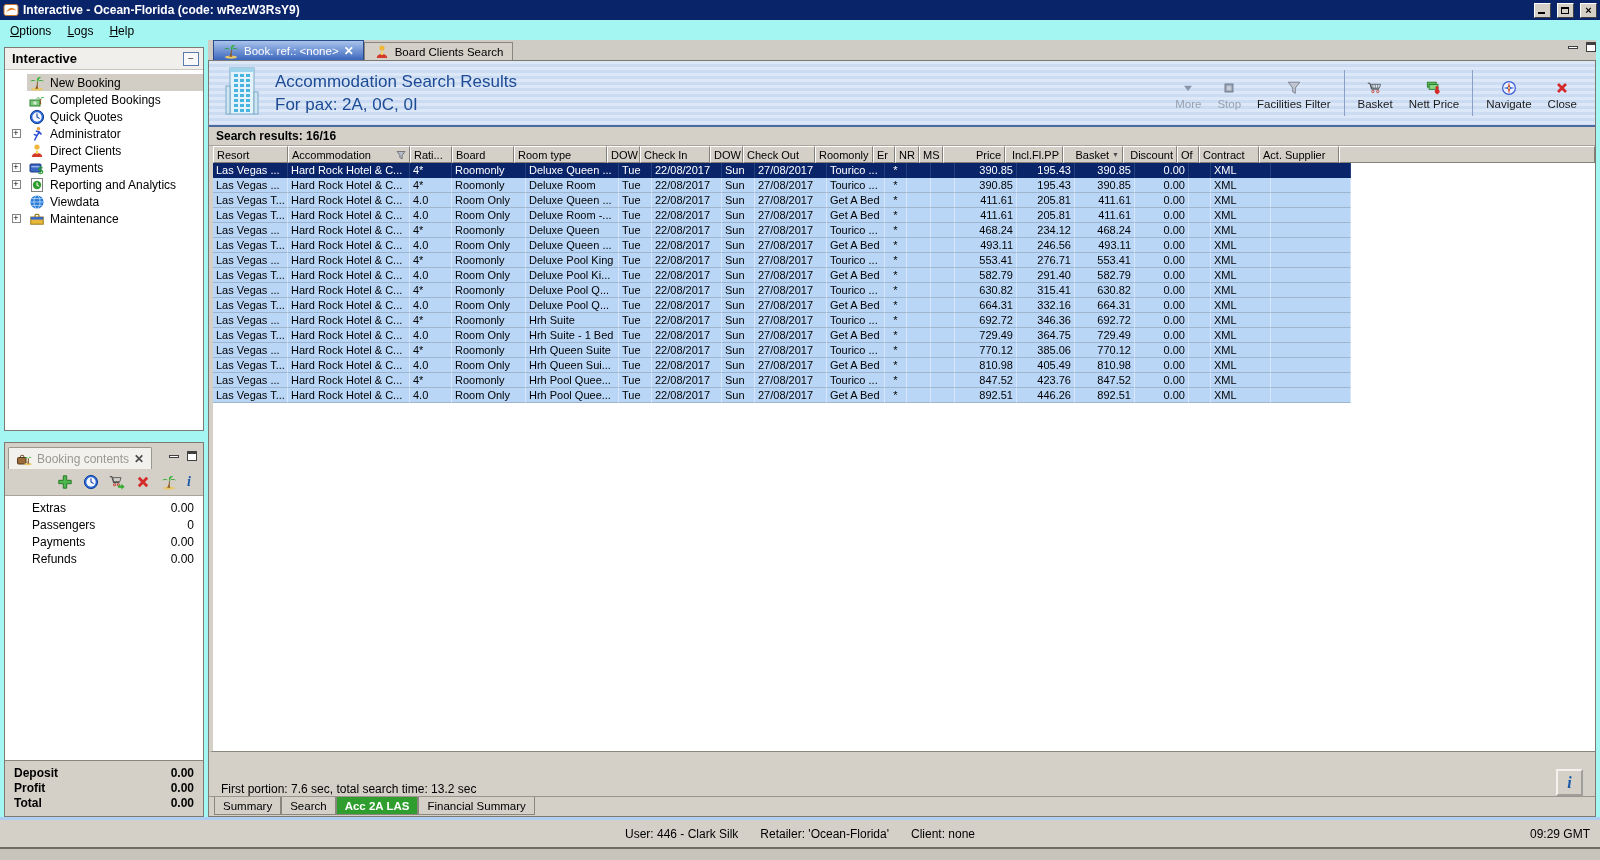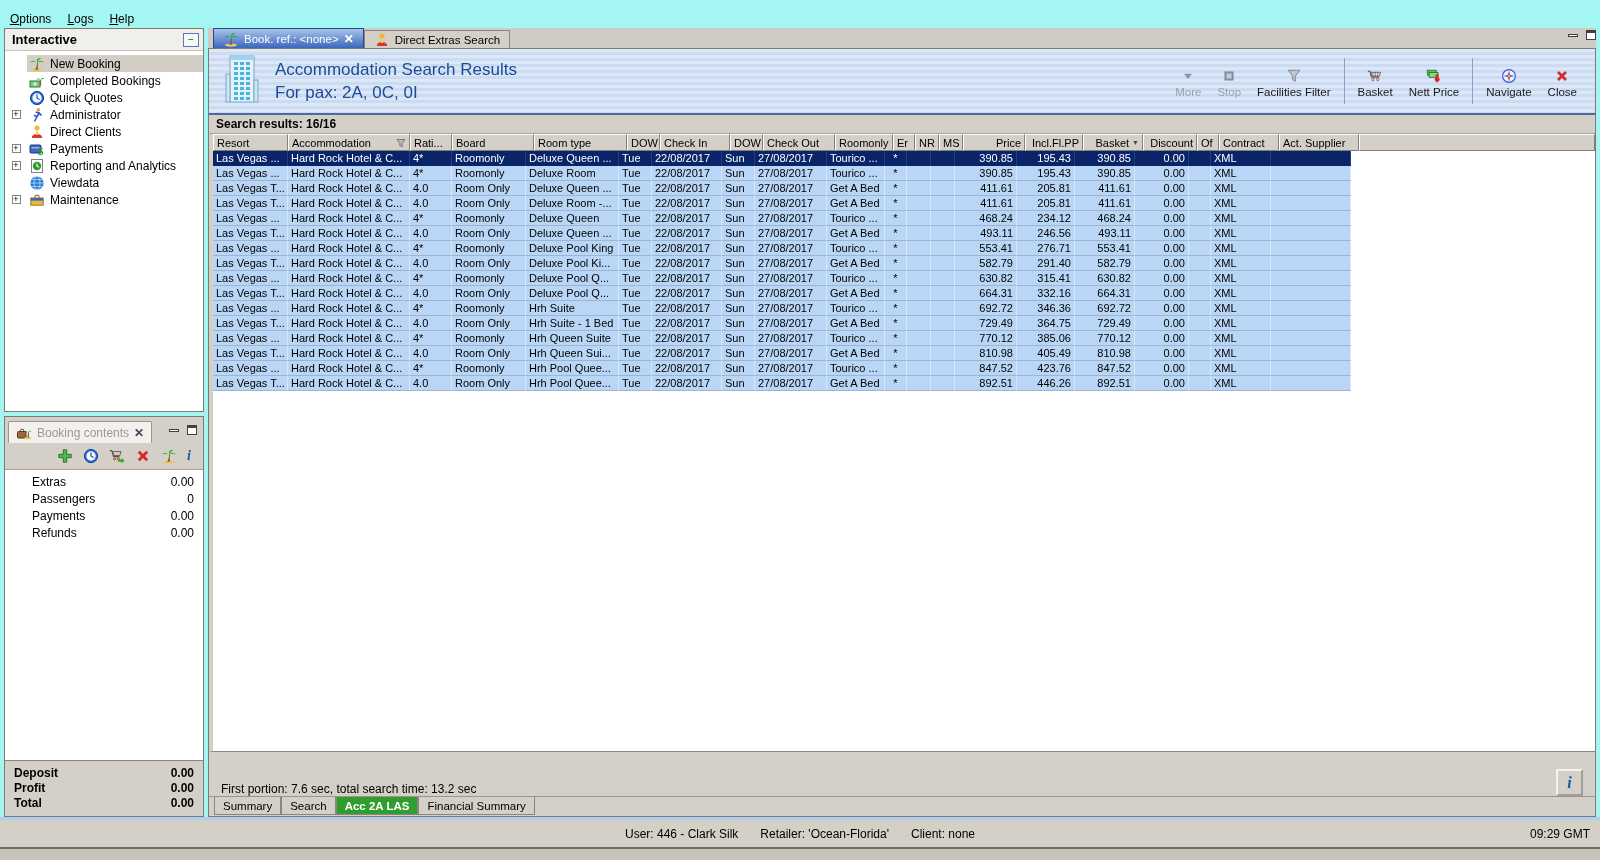--- a/index.html
+++ b/index.html
@@ -8,28 +8,28 @@
 
   
   .titlebar { height:20px; background:#0a246a; color:#fff; display:flex; align-items:center; padding:0 3px; gap:4px; flex:none; }
   .titlebar .title-text { font-size:12px; font-weight:bold; flex:1; white-space:nowrap; }
   .win-btn { width:17px; height:15px; background:#d4d0c8; border:1px solid; border-color:#ffffff #404040 #404040 #ffffff; margin-left:2px; position:relative; padding:0; cursor:default; }
   .win-btn .g-min { position:absolute; left:3px; bottom:3px; width:7px; height:2px; background:#000; }
   .win-btn .g-rest { position:absolute; left:3px; top:3px; width:8px; height:7px; border:1px solid #000; border-top-width:2px; background:#d4d0c8; }
   .win-btn .g-x { position:absolute; left:0; top:0; right:0; bottom:1px; font-size:11px; font-weight:bold; line-height:13px; color:#000; }
 
   
-  .menubar { height:28px; background:#a4f6f2; display:flex; align-items:flex-end; padding:2px 2px 0 2px; flex:none; }
+  .menubar { height:20px; background:#a4f6f2; display:flex; align-items:center; padding:2px 2px 0 2px; flex:none; }
   .menu-item { font-size:12px; padding:2px 8px; color:#000; }
 
   
   .client { flex:1; display:flex; padding:0 4px 0 4px; gap:4px; min-height:0; }
   .left-col { width:200px; flex:none; display:flex; flex-direction:column; gap:4px; min-height:0; }
 
-  .panel { border:1px solid #7d7a74; background:#fff; }
+  .panel { border:1px solid #7d7a74; background:#fff;margin-top:7px; }
   .interactive-panel { height:384px; display:flex; flex-direction:column; flex:none; }
   .panel-header { height:22px; background:#f0efeb; border-bottom:1px solid #c9c5bd; display:flex; align-items:center; justify-content:space-between; padding:0 4px 0 7px; flex:none; }
   .panel-header .ph-title { font-size:13px; font-weight:bold; }
   .collapse-btn { width:16px; height:14px; border:1px solid #5a7ab0; background:#f8f8f8; font-size:10px; line-height:11px; text-align:center; padding:0; color:#333; }
   .tree { flex:1; background:#fff; padding-top:4px; overflow:hidden; }
   .tree-row { display:flex; align-items:center; height:17px; }
   .tree-expander { width:22px; flex:none; display:flex; justify-content:center; align-items:center; }
   .plusbox { width:9px; height:9px; border:1px solid #848284; background:#fff; font-size:9px; line-height:7px; text-align:center; color:#000; }
   .tree-content { flex:1; height:17px; display:flex; align-items:center; gap:5px; padding-left:2px; font-size:12px; }
   .tree-row.selected .tree-content { background:#d2cec5; }
@@ -94,20 +94,38 @@
   .sb-center { flex:1; text-align:center; }
   .sb-center span { padding:0 11px; }
   .sb-time { position:absolute; right:10px; }
   .window-bottom { height:13px; flex:none; background:#c8c4bc; border-top:2px solid #6e6b65; }
 </style>
 </head>
 <body>
 
 <div class="window">
 
+  <div class="titlebar">
+    <span class="icon16" id="app-logo">
+        <svg viewBox="0 0 16 16">
+          <rect x="1" y="2.5" width="14" height="11" rx="2" fill="#fff" stroke="#c8742a"></rect>
+          <path d="M3 10.5 C6 4.5 10 4.5 13 8.5 C10 7 6 8 3 10.5 Z" fill="#e8802a"></path>
+        </svg>
+      </span>
+    <span class="title-text">Interactive - Ocean-Florida (code: wRezW3RsY9)</span>
+    <button class="win-btn">
+        <span class="g-min"></span>
+      </button>
+    <button class="win-btn">
+        <span class="g-rest"></span>
+      </button>
+    <button class="win-btn">
+        <span class="g-x">×</span>
+      </button>
+  </div>
 
   <div class="menubar" id="menu-bar">
       <span class="menu-item"><u>O</u>ptions</span>
       <span class="menu-item"><u>L</u>ogs</span>
       <span class="menu-item"><u>H</u>elp</span>
     </div>
 
   <div class="client">
     <div class="left-col">
 
@@ -359,21 +377,21 @@
             <span class="tabx">✕</span>
           </div>
           <div class="tab">
             <span class="icon16">
               <svg viewBox="0 0 16 16">
                 <circle cx="8" cy="4" r="2.6" fill="#f0b63a"></circle>
                 <path d="M2.8 14 C2.8 8.8 13.2 8.8 13.2 14 Z" fill="#d43a2a"></path>
                 <rect x="6.9" y="7.6" width="2.2" height="3.4" fill="#f5d25a"></rect>
               </svg>
             </span>
-            <span>Direct Extras Search</span>
+            <span>Board Clients Search</span>
           </div>
           <span class="flat-btns">
             <span class="fb-min"></span>
             <span class="fb-max"></span>
           </span>
         </div>
 
       <div class="main-panel">
         <div class="main-header">
           <span id="building-icon"><svg viewBox="0 0 38 50" width="38" height="50">
@@ -473,21 +491,21 @@
                 <span>Accommodation</span>
                 <span class="gh-funnel">
                   <svg viewBox="0 0 10 10" width="10" height="10">
                     <path d="M1 1.5 H9 L6.2 5.2 V8.8 L3.8 7.6 V5.2 Z" fill="#b8bcc8" stroke="#55585f" stroke-width="0.7"></path>
                   </svg>
                 </span>
               </div>
               <div class="gh-cell" style="width: 42px;">
                 <span>Rati...</span>
               </div>
-              <div class="gh-cell" style="width: 82px;">
+              <div class="gh-cell" style="width: 62px;">
                 <span>Board</span>
               </div>
               <div class="gh-cell" style="width: 93px;">
                 <span>Room type</span>
               </div>
               <div class="gh-cell" style="width: 33px;">
                 <span>DOW</span>
               </div>
               <div class="gh-cell" style="width: 70px;">
                 <span>Check In</span>

